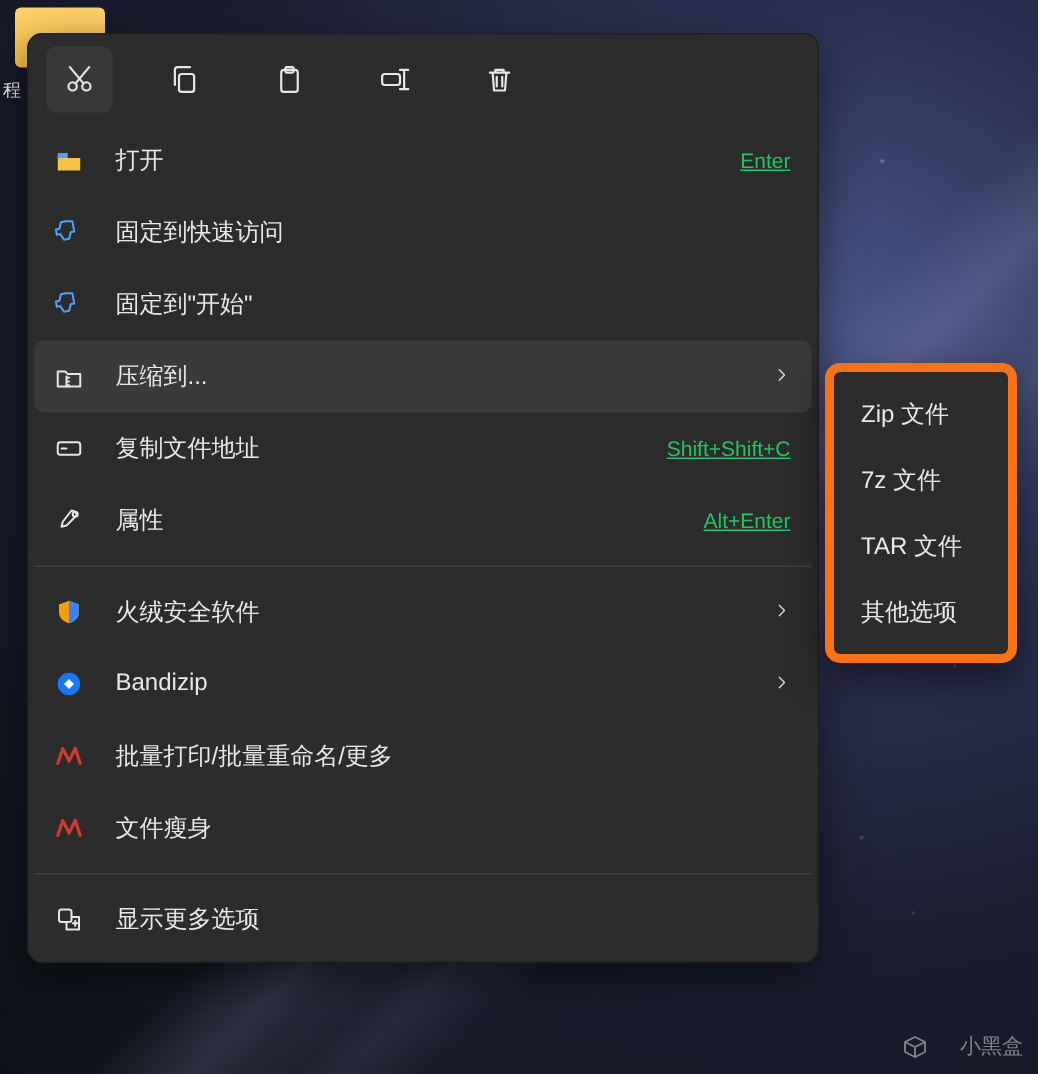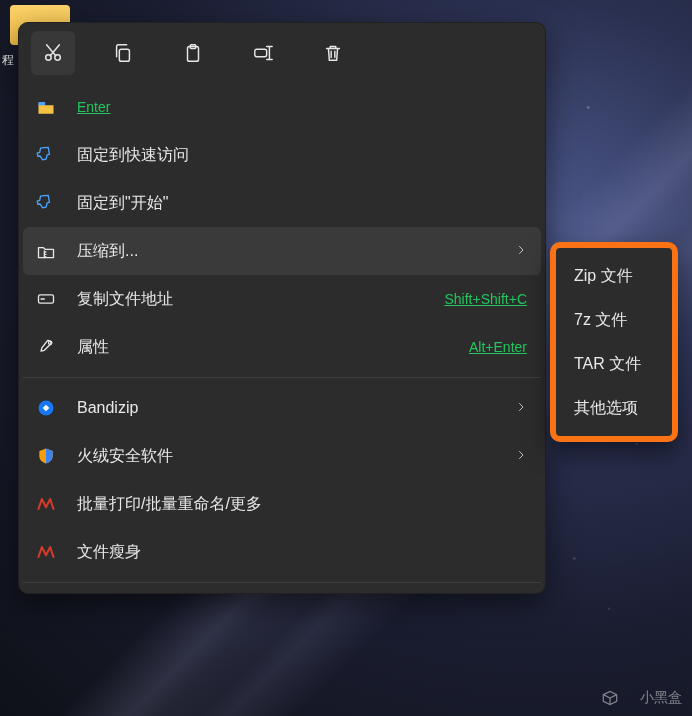--- a/index.html
+++ b/index.html
@@ -162,20 +162,21 @@
 
   <div class="menu-list">
 
     <div class="menu-item">
       <span class="mi-icon">
         <svg width="20" height="20" viewBox="0 0 24 24">
             <path d="M3 8 h6 l2 2 h10 v10 h-18 z" fill="#f6c246"></path>
             <rect x="3" y="6" width="8" height="4" fill="#4aa3ff"></rect>
           </svg>
       </span>
+      <span class="mi-label">打开</span>
       <span class="mi-shortcut">Enter</span>
     </div>
 
     <div class="menu-item">
       <span class="mi-icon">
         <svg width="20" height="20" viewBox="0 0 24 24">
             <path class="ic blue" d="M9 3 l6 6 l-2 2 l2 5 l-3 3 l-5-2 l-2 2 l-3-3 l2-2 l-2-5 l3-3 z" transform="rotate(35 12 12)"></path>
           </svg>
       </span>
       <span class="mi-label">固定到快速访问</span>
@@ -225,68 +226,78 @@
       </span>
       <span class="mi-label">属性</span>
       <span class="mi-shortcut">Alt+Enter</span>
     </div>
 
     <div class="separator"></div>
 
     <div class="menu-item">
       <span class="mi-icon">
         <svg width="20" height="20" viewBox="0 0 24 24">
+            <path d="M12 3 l8 3 v6 c0 5-4 8-8 9 c-4-1-8-4-8-9 v-6 z" fill="#f59e0b"></path>
+            <path d="M12 3 l8 3 v6 c0 5-4 8-8 9 z" fill="#3b82f6"></path>
+          </svg>
+      </span>
+      <span class="mi-label">火绒安全软件</span>
+      <span class="mi-shortcut">
+        <svg width="12" height="12" viewBox="0 0 24 24">
+            <path class="ic" d="M9 5 l7 7 l-7 7"></path>
+          </svg>
+      </span>
+    </div>
+
+    <div class="menu-item">
+      <span class="mi-icon">
+        <svg width="20" height="20" viewBox="0 0 24 24">
             <circle cx="12" cy="12" r="9" fill="#1877f2"></circle>
             <path d="M8 12 l4-4 l4 4 l-4 4 z" fill="#fff"></path>
           </svg>
       </span>
       <span class="mi-label">Bandizip</span>
       <span class="mi-shortcut">
         <svg width="12" height="12" viewBox="0 0 24 24">
             <path class="ic" d="M9 5 l7 7 l-7 7"></path>
           </svg>
       </span>
     </div>
 
     <div class="menu-item">
       <span class="mi-icon">
         <svg width="20" height="20" viewBox="0 0 24 24">
-            <path d="M12 3 l8 3 v6 c0 5-4 8-8 9 c-4-1-8-4-8-9 v-6 z" fill="#f59e0b"></path>
-            <path d="M12 3 l8 3 v6 c0 5-4 8-8 9 z" fill="#3b82f6"></path>
-          </svg>
-      </span>
-      <span class="mi-label">火绒安全软件</span>
-      <span class="mi-shortcut">
-        <svg width="12" height="12" viewBox="0 0 24 24">
-            <path class="ic" d="M9 5 l7 7 l-7 7"></path>
-          </svg>
-      </span>
-    </div>
-
-    <div class="menu-item">
-      <span class="mi-icon">
-        <svg width="20" height="20" viewBox="0 0 24 24">
             <path d="M3 18 L7 6 L12 16 L17 6 L21 18" stroke="#d23b2a" stroke-width="2.5" fill="none" stroke-linejoin="round" stroke-linecap="round"></path>
           </svg>
       </span>
       <span class="mi-label">批量打印/批量重命名/更多</span>
     </div>
 
     <div class="menu-item">
       <span class="mi-icon">
         <svg width="20" height="20" viewBox="0 0 24 24">
             <path d="M3 18 L7 6 L12 16 L17 6 L21 18" stroke="#d23b2a" stroke-width="2.5" fill="none" stroke-linejoin="round" stroke-linecap="round"></path>
           </svg>
       </span>
       <span class="mi-label">文件瘦身</span>
     </div>
 
 
     <div class="separator"></div>
 
+    <div class="menu-item">
+      <span class="mi-icon">
+        <svg width="20" height="20" viewBox="0 0 24 24">
+            <rect class="ic" x="4" y="4" width="10" height="10" rx="2"></rect>
+            <path class="ic" d="M14 10 h6 v10 h-10 v-6"></path>
+            <path class="ic" d="M17 13 v4 m-2-2 h4" stroke-width="1.2"></path>
+          </svg>
+      </span>
+      <span class="mi-label">显示更多选项</span>
+    </div>
 
   </div>
 </div>
 
 <div class="submenu">
   <div class="sub-item">
     <span>Zip 文件</span>
   </div>
   <div class="sub-item">
     <span>7z 文件</span>

